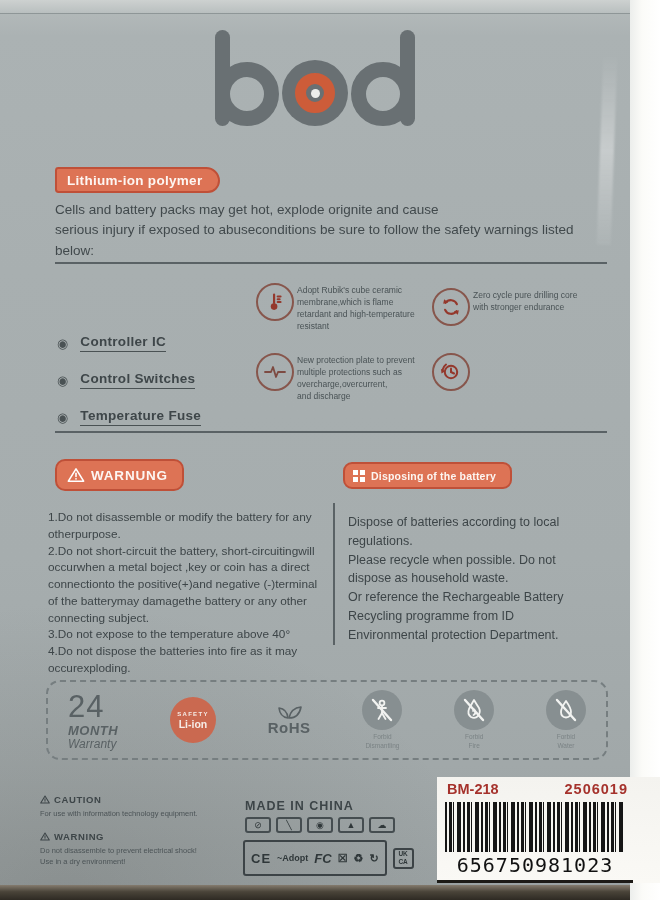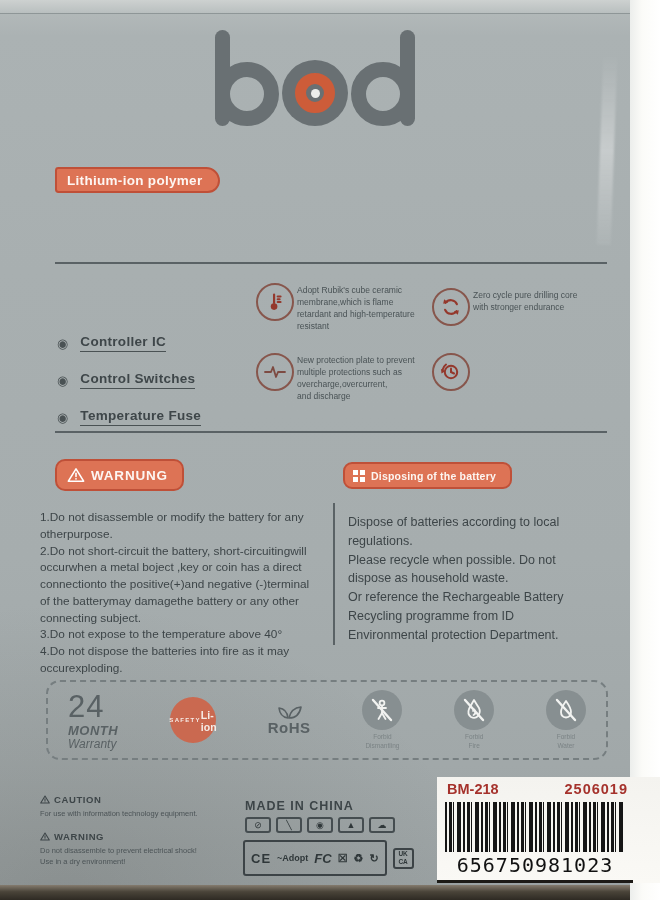--- a/index.html
+++ b/index.html
@@ -75,36 +75,36 @@
   .feature{position:absolute;display:flex;gap:3px;align-items:flex-start;}
   .f-0{left:256px;top:283px;}
   .f-1{left:432px;top:288px;}
   .f-2{left:256px;top:353px;}
   .f-3{left:432px;top:353px;}
   .f-icon{flex:0 0 auto;width:38px;height:38px;border:2px solid #87564c;border-radius:50%;
     box-sizing:border-box;display:flex;align-items:center;justify-content:center;}
   .f-text{font-size:8.5px;line-height:1.4;color:#49525[5];color:#495255;width:132px;white-space:pre-line;margin-top:2px;}
 
   
-  .warn-text{position:absolute;left:40px;top:509px;width:282px;font-size:11.8px;
+  .warn-text{position:absolute;left:48px;top:509px;width:282px;font-size:11.8px;
     line-height:1.42;color:#3d4548;white-space:pre-line;}
   .v-divider{position:absolute;left:333px;top:503px;width:2px;height:142px;background:#5a6265;}
   .dispose-text{position:absolute;left:348px;top:513px;width:272px;font-size:12.5px;
     line-height:1.5;color:#3d4548;white-space:pre-line;}
 
   
   .cert-strip{position:absolute;left:46px;top:680px;width:562px;height:80px;
     border:2px dashed #767e80;border-radius:14px;box-sizing:border-box;
     display:flex;align-items:center;justify-content:space-between;padding:0 20px;}
   .warranty{color:#596164;line-height:1;}
   .warranty .num{font-size:31px;letter-spacing:1px;}
   .warranty .unit{font-size:13px;font-style:italic;font-weight:bold;letter-spacing:.5px;margin-top:2px;}
   .warranty .word{font-size:12px;font-style:italic;margin-top:1px;}
   .safety-circle{width:46px;height:46px;border-radius:50%;background:#ca6950;
-    display:flex;flex-direction:row;align-items:center;justify-content:center;color:#f6ece7;}
+    display:flex;flex-direction:column;align-items:center;justify-content:center;color:#f6ece7;}
   .safety-circle .s1{font-size:6px;letter-spacing:1.3px;font-weight:bold;}
   .safety-circle .s2{font-size:10.5px;font-weight:bold;margin-top:1px;}
   .rohs{display:flex;flex-direction:column;align-items:center;color:#596164;}
   .rohs .rohs-word{font-size:15px;font-weight:bold;letter-spacing:.5px;margin-top:-2px;}
   .forbid{display:flex;flex-direction:column;align-items:center;}
   .forbid-circle{width:40px;height:40px;border-radius:50%;background:#878f91;
     display:flex;align-items:center;justify-content:center;}
   .forbid-label{font-size:6.5px;color:#7b8385;text-align:center;white-space:pre-line;
     line-height:1.3;margin-top:3px;}
 
@@ -166,20 +166,22 @@
       </div>
       <div class="glyph-d">
         <div class="bowl"></div>
           <div class="stem"></div>
       </div>
     </div>
 
     <div class="badge badge-lithium">
       <span>Lithium-ion polymer</span>
     </div>
+    <div class="intro-text">Cells and battery packs may get hot, explode orignite and cause
+serious injury if exposed to abuseconditions be sure to follow the safety warnings listed below:</div>
 
     <div class="divider divider-1"></div>
 
     <div class="bullet bullet-0">
       <span class="dot">◉</span>
       <span class="lbl">Controller IC</span>
     </div>
     <div class="bullet bullet-1">
       <span class="dot">◉</span>
       <span class="lbl">Control Switches</span>

